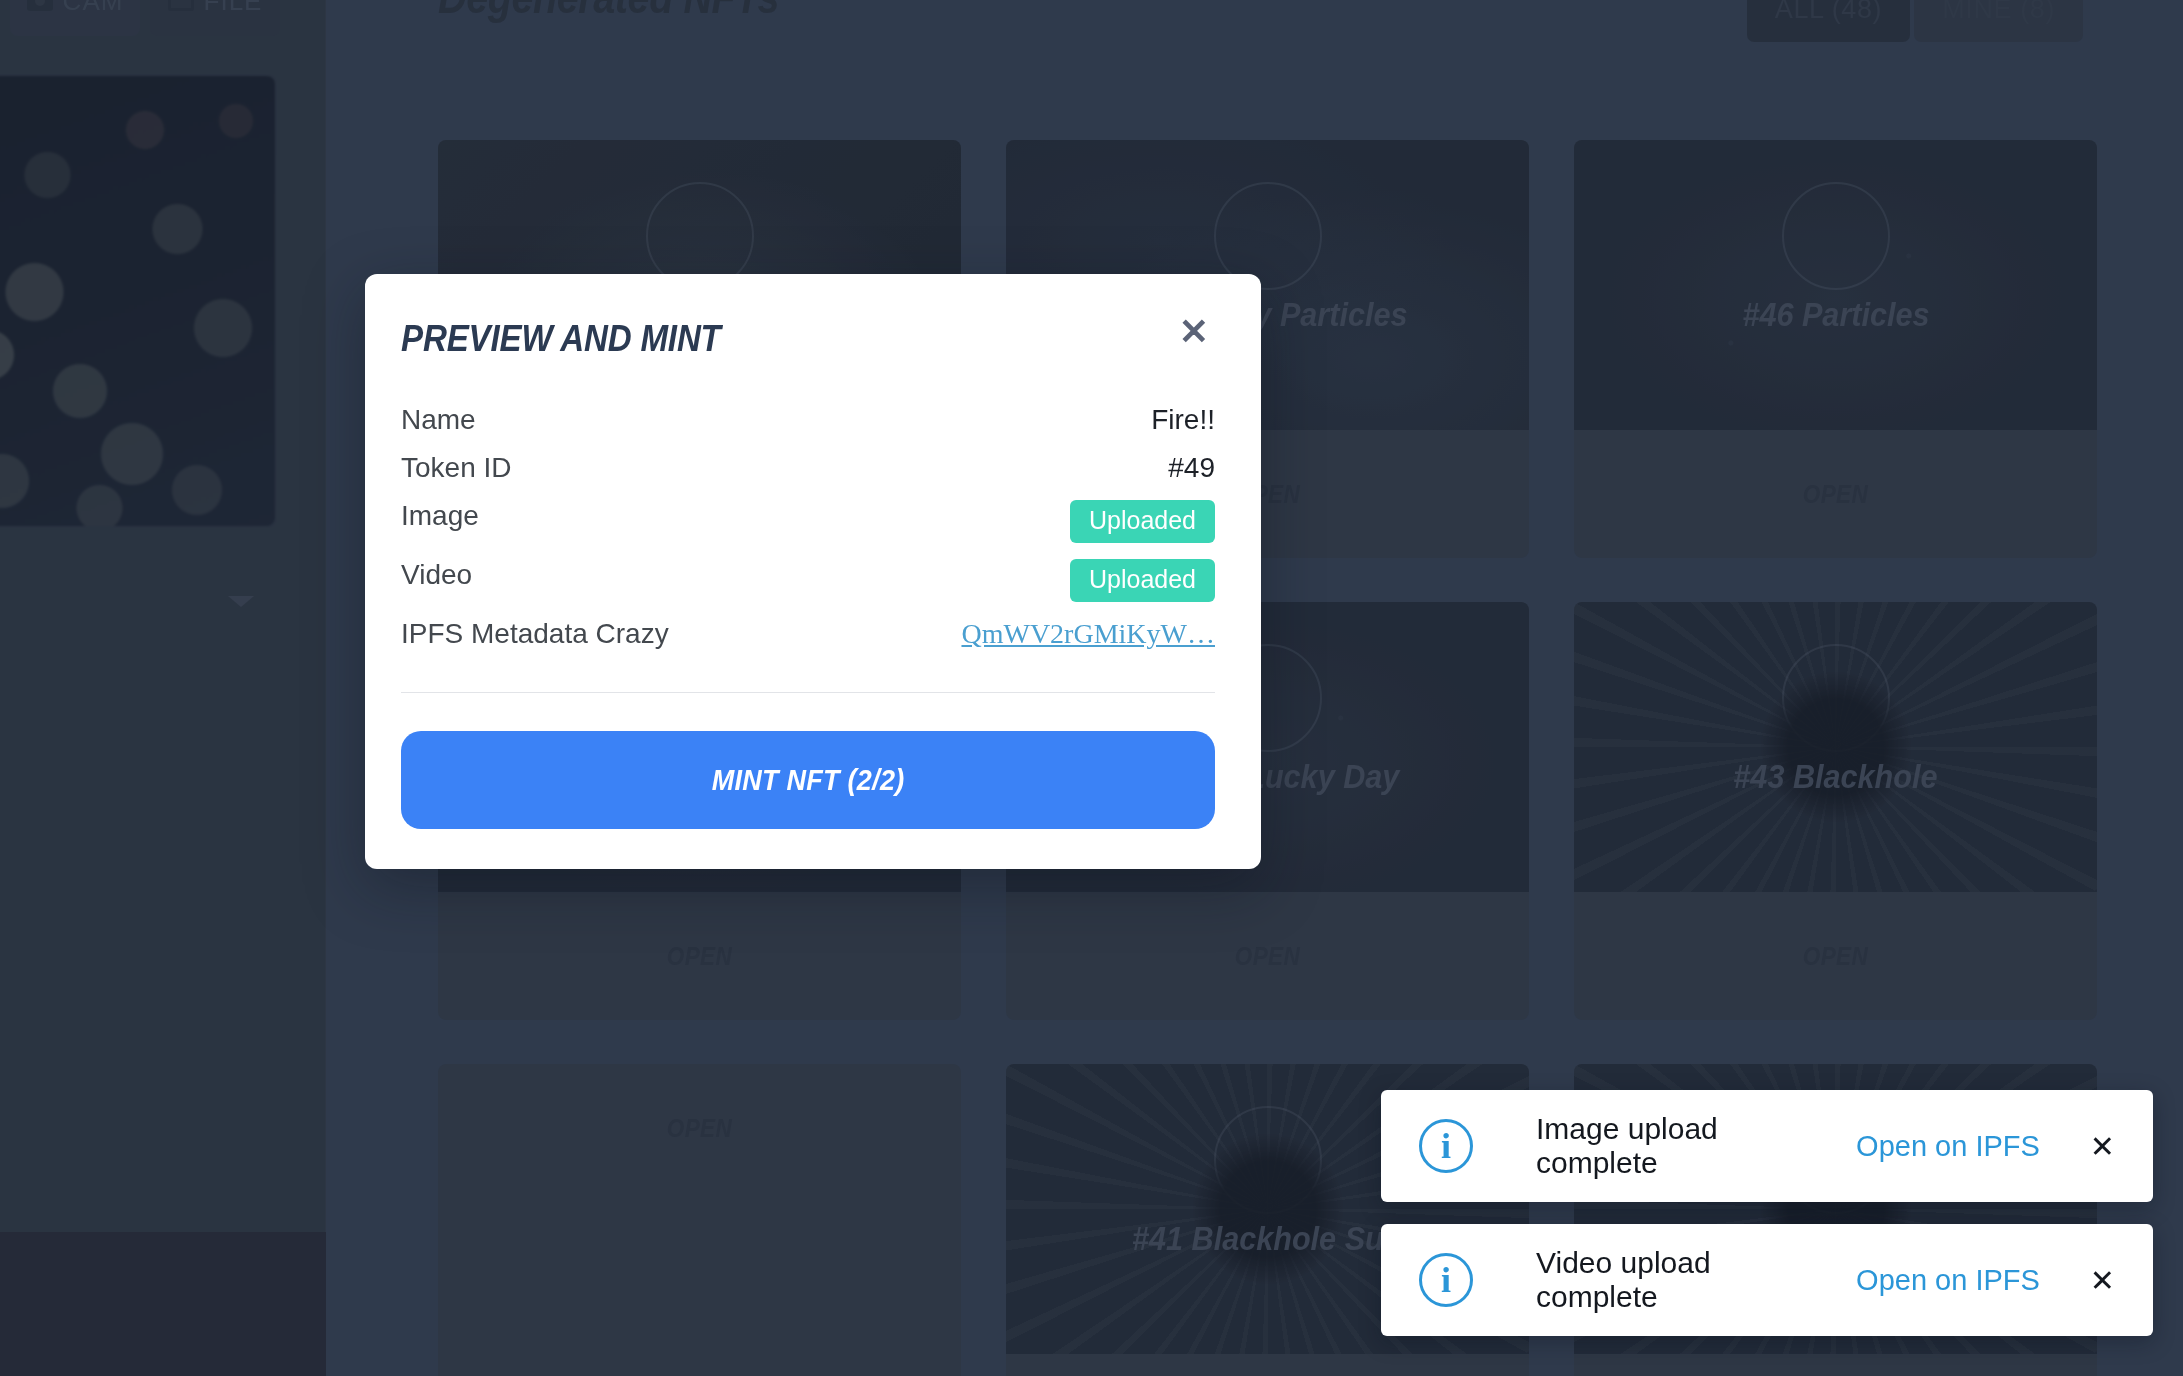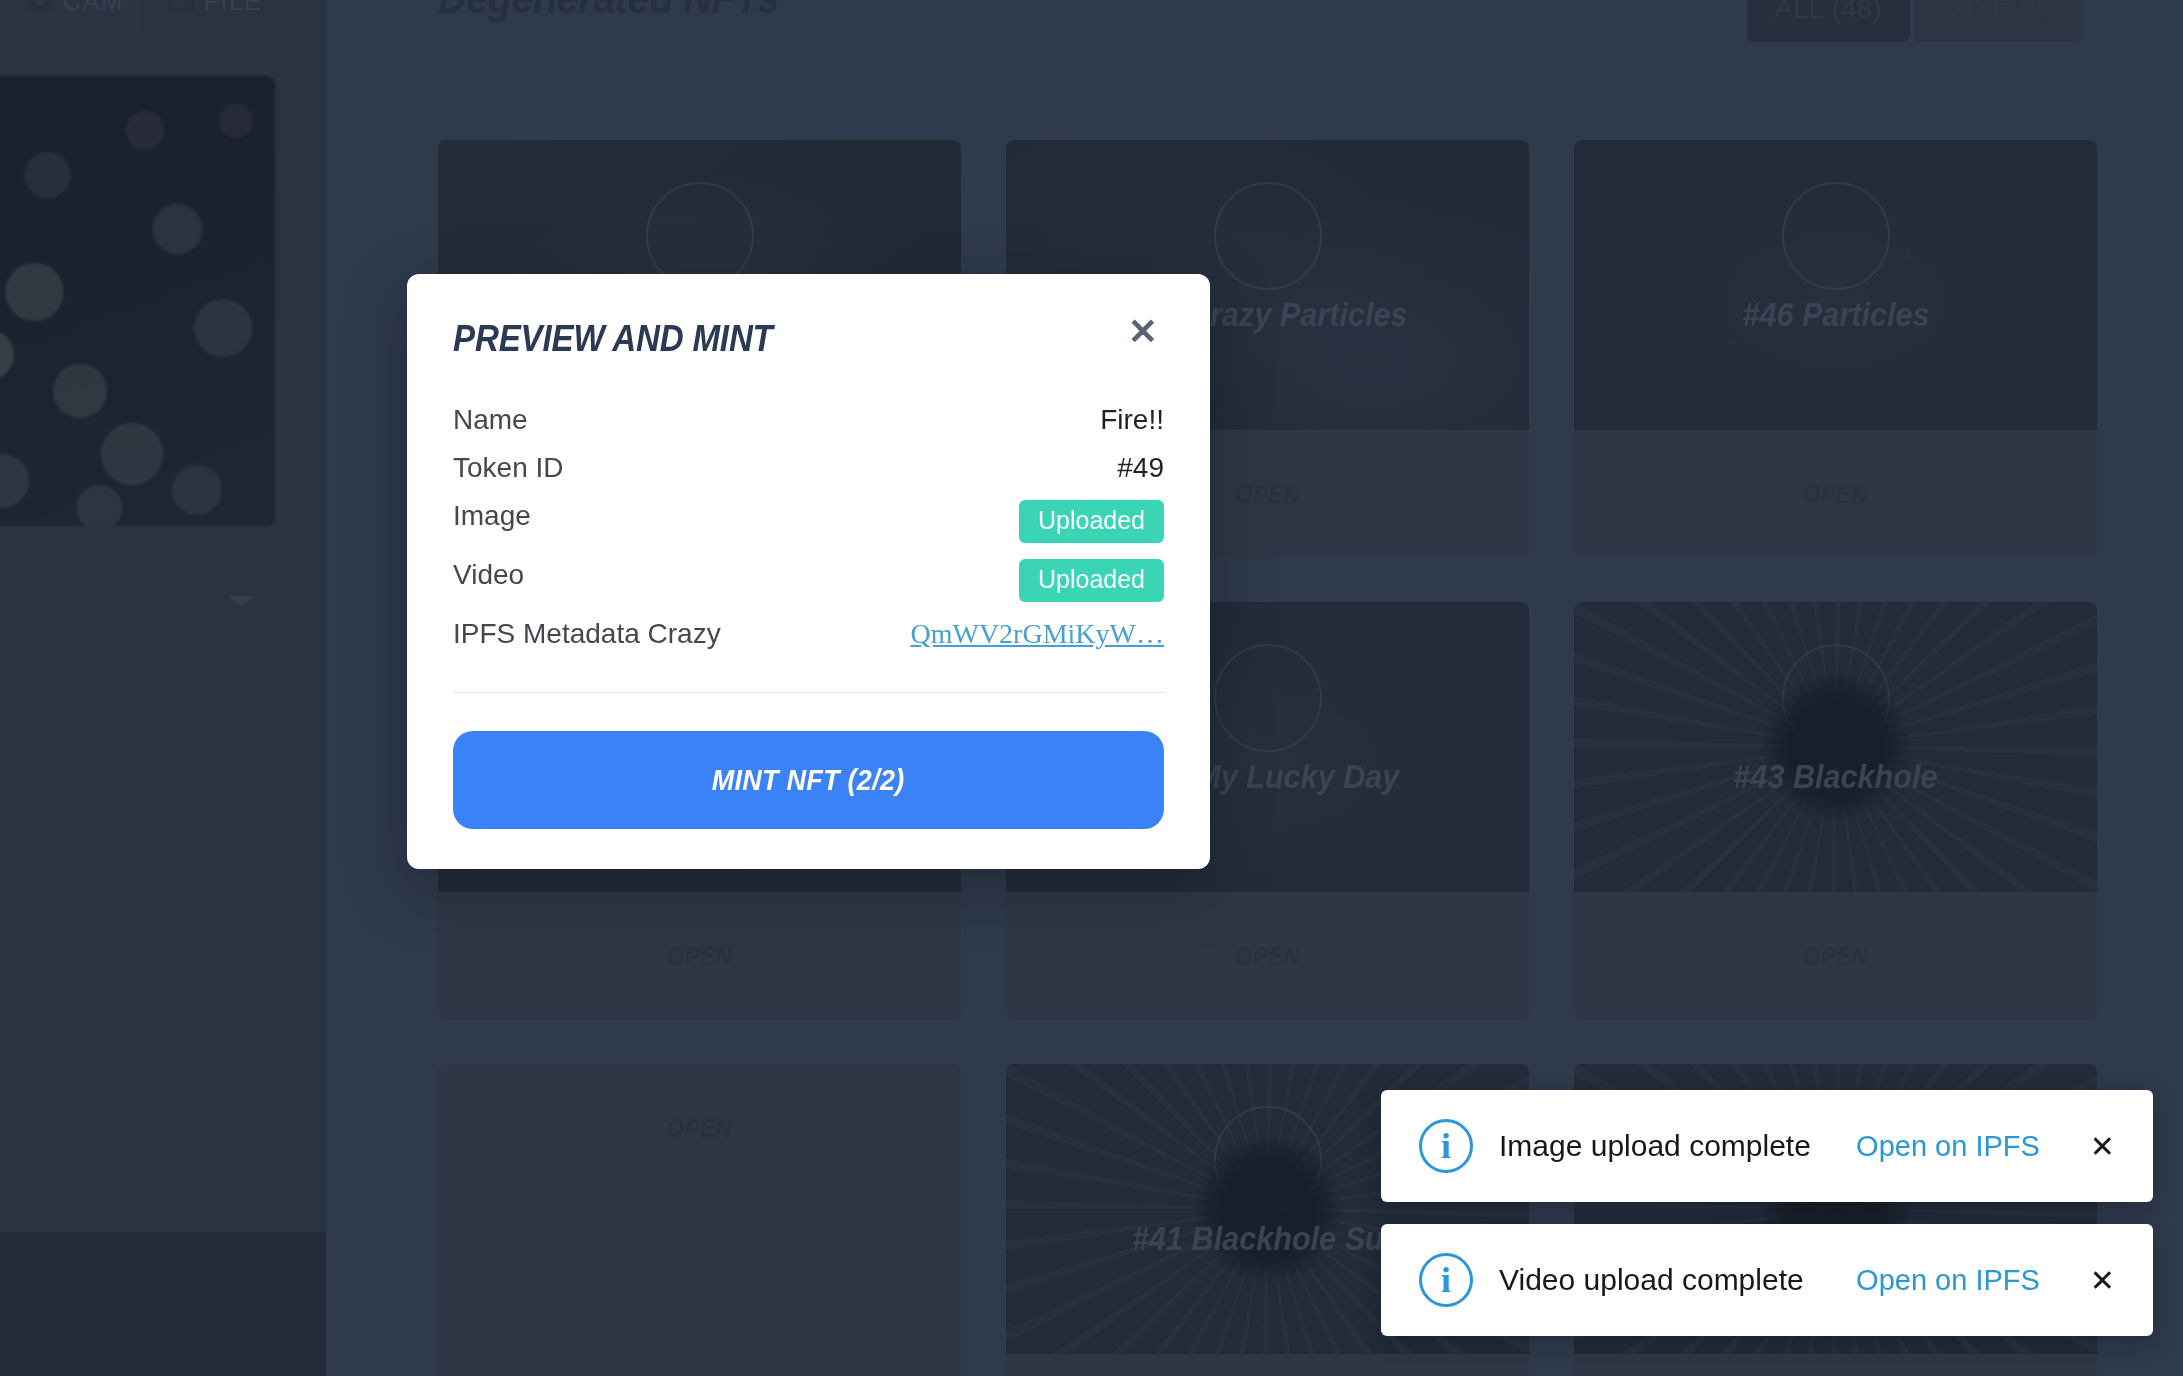--- a/index.html
+++ b/index.html
@@ -251,27 +251,26 @@
   .dim {
     position: absolute;
     inset: 0;
     background: rgba(44,56,74,.42);
   }
 
   
   .modal {
     position: absolute;
     left: 365px; top: 274px;
-    width: 803px;
+    width: 896px;
     background: #ffffff;
     border-radius: 12px;
     box-shadow: 0 18px 60px rgba(10,16,28,.36);
-    padding: 44px 46px 40px 46px;
+    padding: 44px 46px 40px 36px;
     z-index: 50;
-    margin-left: 42px;
   }
   .modal-head {
     display: flex;
     align-items: flex-start;
     justify-content: space-between;
   }
   .modal-title {
     font-style: italic;
     font-weight: bold;
     font-size: 36px;
@@ -381,20 +380,21 @@
     justify-content: center;
     font-family: "Liberation Serif", serif;
     font-size: 36px;
     font-weight: bold;
     flex: 0 0 auto;
   }
   .toast-msg {
     flex: 1;
     font-size: 30px;
     color: #14181f;
+    margin-left: 37px;
   }
   .toast-link {
     font-size: 29px;
     color: #2b96d8;
     cursor: pointer;
     white-space: nowrap;
   }
   .toast-close {
     font-size: 30px;
     color: #14181f;

